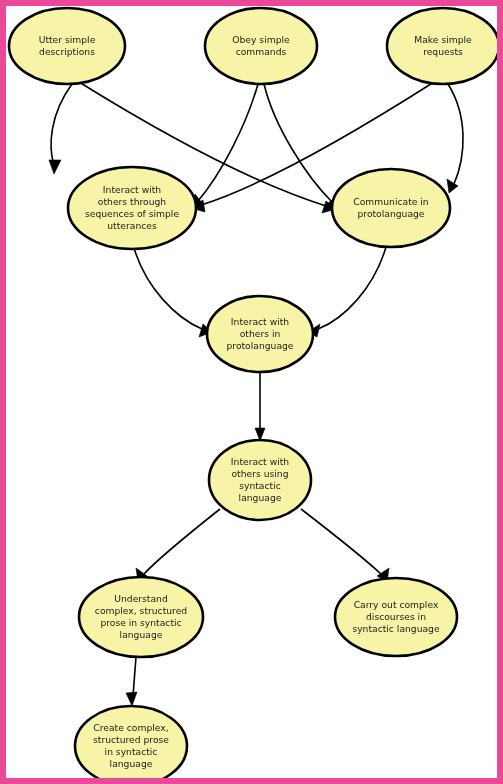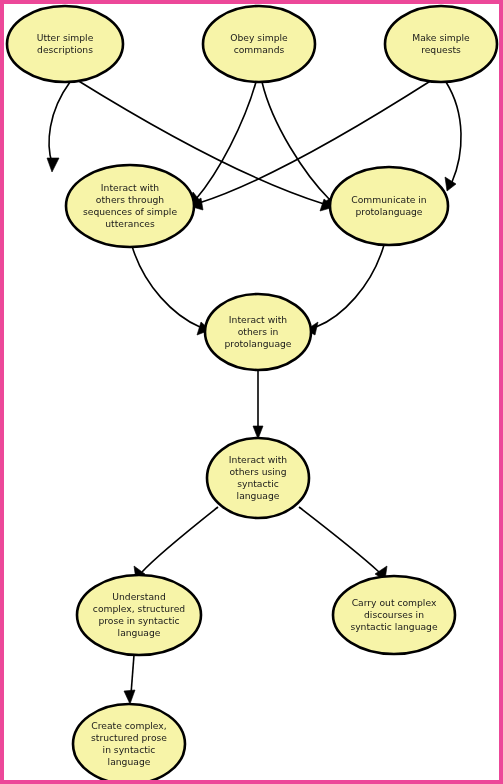--- a/index.html
+++ b/index.html
@@ -9,21 +9,21 @@
     background: #ffffff;
   }
   body {
     font-family: "DejaVu Sans", sans-serif;
   }
   #diagram-frame {
     position: relative;
     width: 503px;
     height: 784px;
     background: #ffffff;
-    border: 4px solid #ec4899;
+    border: 6px solid #ec4899;
     box-sizing: border-box;
     overflow: hidden;
   }
   #graph-svg {
     position: absolute;
     top: 0;
     left: 0;
     width: 503px;
     height: 784px;
     display: block;

